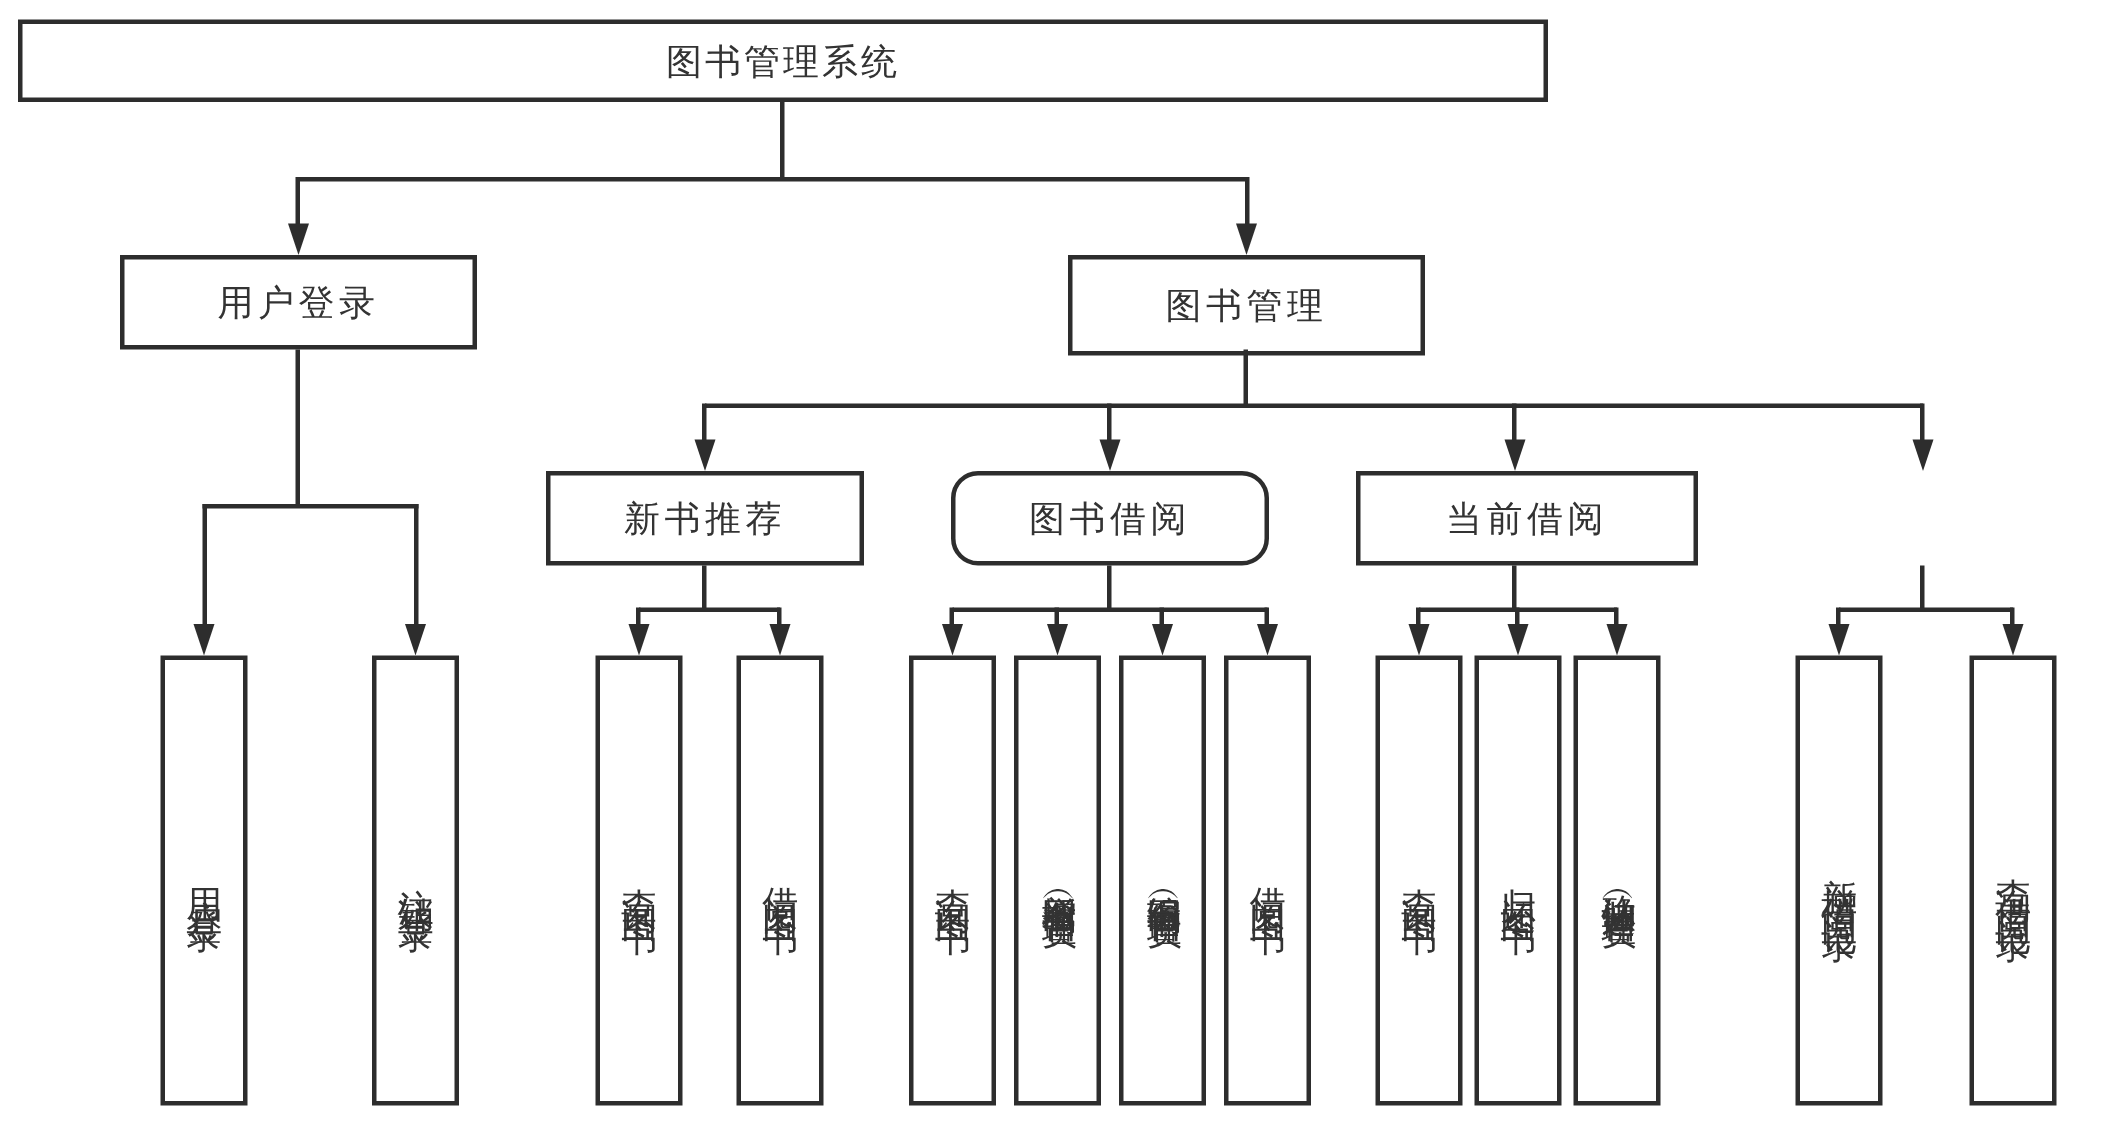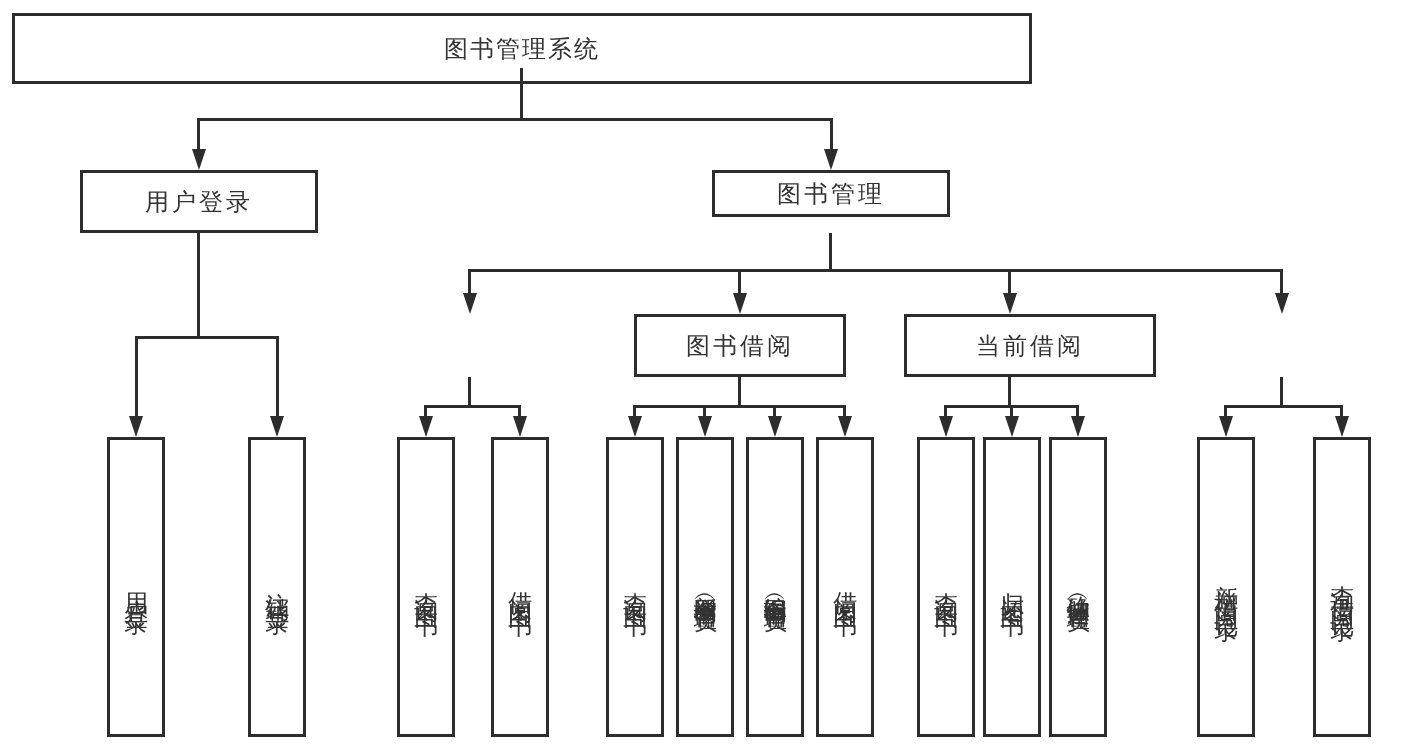--- a/index.html
+++ b/index.html
@@ -49,35 +49,35 @@
     letter-spacing:1px;
     z-index:9;
     white-space:nowrap;
   }
 </style>
 </head>
 <body>
 
 <div id="canvas">
 
-  <div class="box" style="left:12px; top:13px; width:1020px; height:71px;">
+  <div class="box" style="left:12px; top:13px; width:1020px; height:55px;">
     <span class="root-label">图书管理系统</span>
   </div>
 
   <div class="line vline" style="left:520px; top:68px;  height:52px;"></div>
   <div class="line hline" style="left:198px; top:118px; width:634px;"></div>
   <div class="line vline" style="left:197px; top:118px; height:32px;"></div>
   <div class="tri" style="left:192px; top:149px;"></div>
   <div class="line vline" style="left:830px; top:118px; height:32px;"></div>
   <div class="tri" style="left:824px; top:149px;"></div>
 
   <div class="box" style="left:80px; top:170px; width:238px; height:63px;">
     <span class="hlabel">用户登录</span>
   </div>
-  <div class="box" style="left:712px; top:170px; width:238px; height:47px;font-family:Liberation Mono, monospace;">
+  <div class="box" style="left:712px; top:170px; width:238px; height:67px;font-family:Liberation Mono, monospace;">
     <span class="hlabel">图书管理</span>
   </div>
 
   <div class="line vline" style="left:197px;  top:233px; height:105px;"></div>
   <div class="line hline" style="left:135px;  top:336px; width:144px;"></div>
   <div class="line vline" style="left:135px;  top:336px; height:82px;"></div>
   <div class="tri" style="left:129px; top:416px;"></div>
   <div class="line vline" style="left:276px;  top:336px; height:82px;"></div>
   <div class="tri" style="left:270px; top:416px;"></div>
 
@@ -85,24 +85,27 @@
   <div class="line hline" style="left:470px;  top:269px; width:812px;"></div>
   <div class="line vline" style="left:468px;  top:269px; height:26px;"></div>
   <div class="tri" style="left:463px;  top:293px;"></div>
   <div class="line vline" style="left:738px;  top:269px; height:26px;"></div>
   <div class="tri" style="left:733px;  top:293px;"></div>
   <div class="line vline" style="left:1008px; top:269px; height:26px;"></div>
   <div class="tri" style="left:1003px; top:293px;"></div>
   <div class="line vline" style="left:1280px; top:269px; height:26px;"></div>
   <div class="tri" style="left:1275px; top:293px;"></div>
 
-  <div class="box" style="left:634px;  top:314px; width:212px; height:63px;">
+  <div class="box" style="left:364px;  top:314px; width:212px; height:63px;">
+    <span class="hlabel">新书推荐</span>
+  </div>
+  <div class="box" style="left:634px;  top:314px; width:212px; height:63px;border-radius:18px;">
     <span class="hlabel">图书借阅</span>
   </div>
-  <div class="box" style="left:904px;  top:314px; width:252px; height:63px;">
+  <div class="box" style="left:904px;  top:314px; width:228px; height:63px;">
     <span class="hlabel">当前借阅</span>
   </div>
 
   <div class="line vline" style="left:468px; top:377px; height:31px;"></div>
   <div class="line hline" style="left:426px; top:405px; width:94px;"></div>
   <div class="line vline" style="left:424px; top:405px; height:13px;"></div>
   <div class="tri" style="left:419px; top:416px;"></div>
   <div class="line vline" style="left:518px; top:405px; height:13px;"></div>
   <div class="tri" style="left:513px; top:416px;"></div>
 

